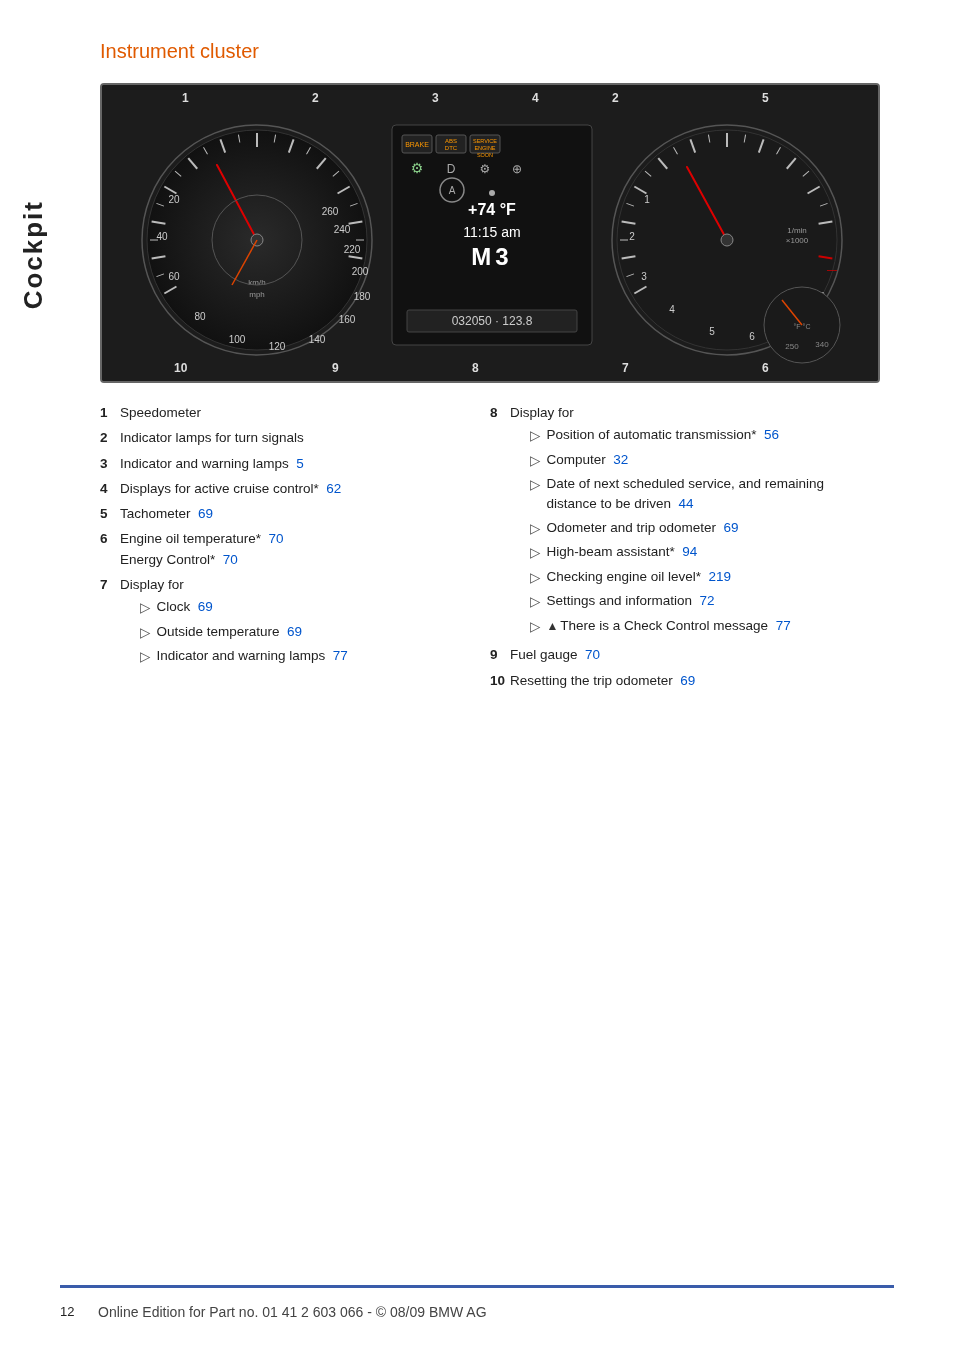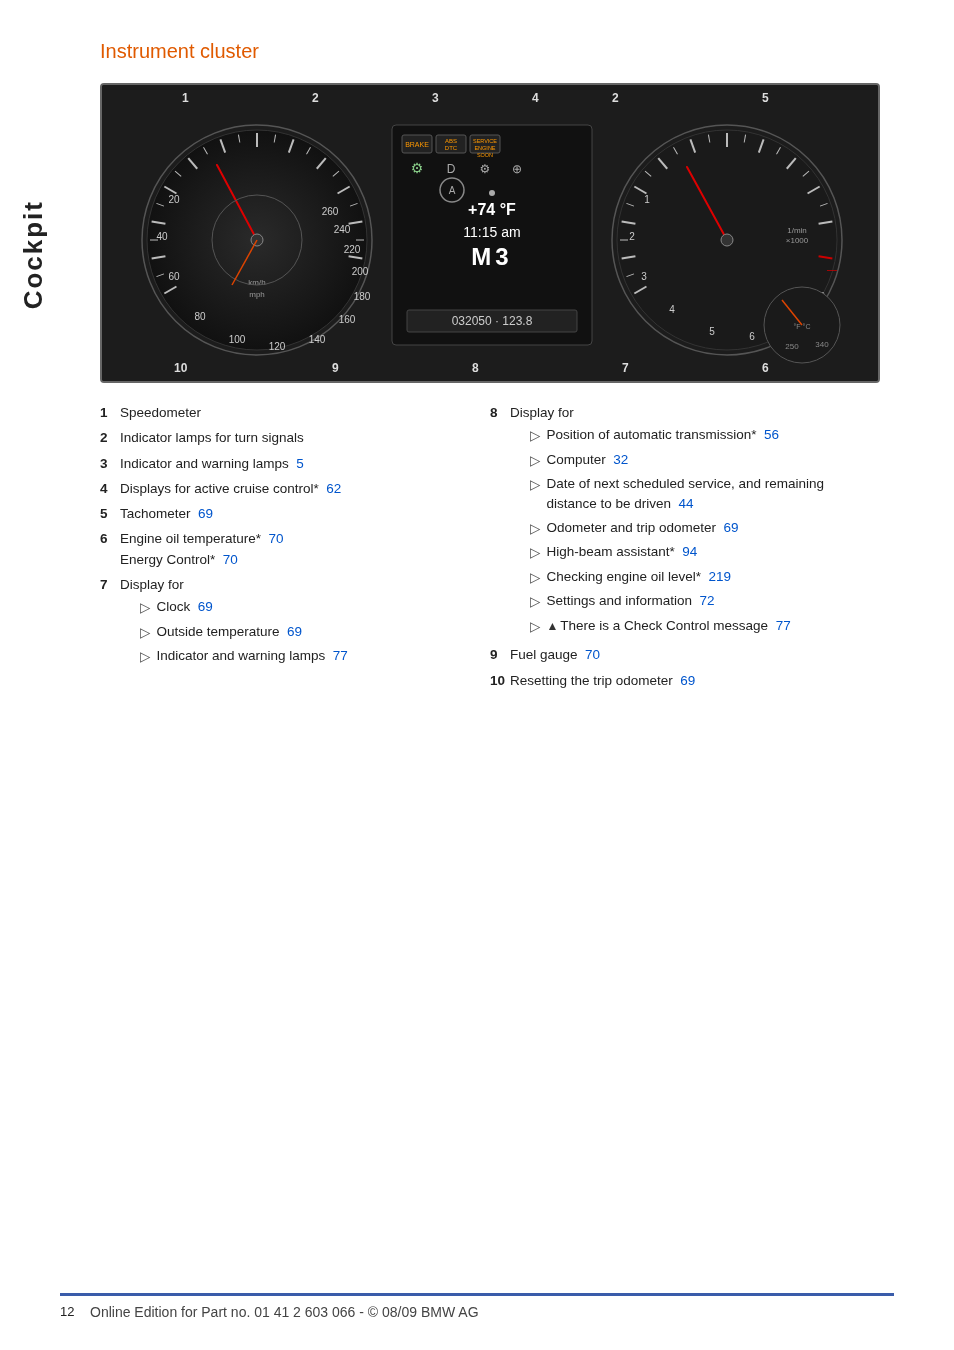--- a/index.html
+++ b/index.html
@@ -111,23 +111,23 @@
     }
 
     
     .footer {
       position: absolute;
       bottom: 30px;
       left: 60px;
       right: 60px;
       display: flex;
       align-items: flex-start;
-      gap: 0;
+      gap: 8px;
       border-top: 3px solid #3a5caa;
-      padding-top: 8px;
+      padding-top: 16px;
     }
 
     .footer-page-num {
       font-size: 13px;
       color: #222;
       min-width: 30px;
     }
 
     .footer-text {
       font-size: 14px;

